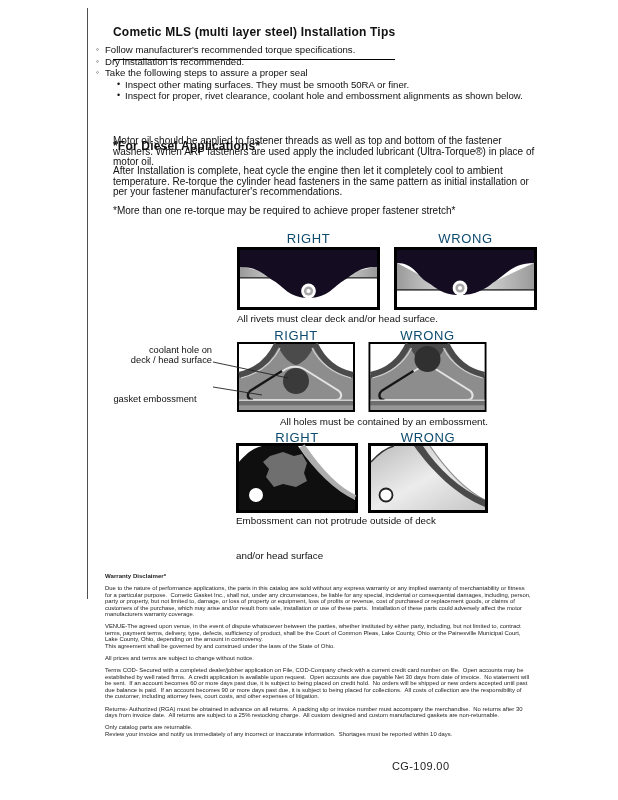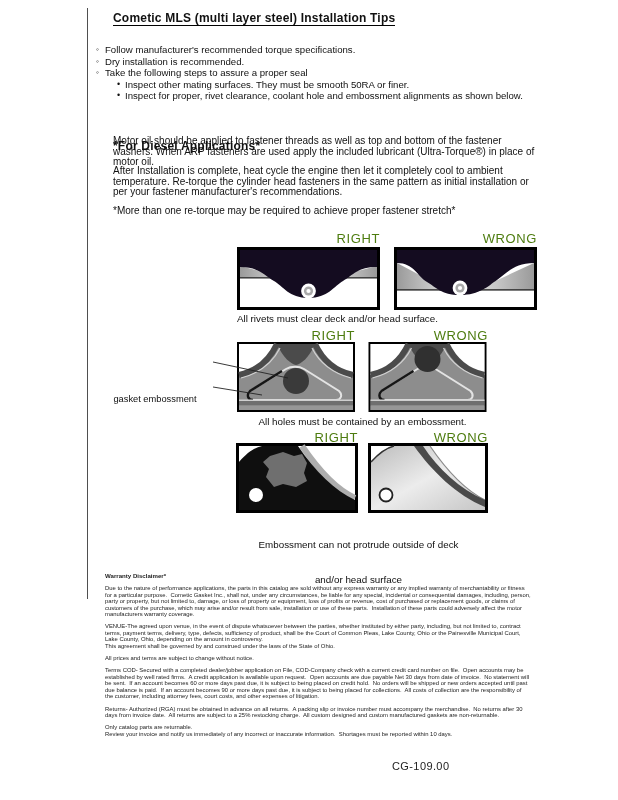--- a/index.html
+++ b/index.html
@@ -1,50 +1,50 @@
 <!DOCTYPE html>
 <html><head>
 <meta charset="utf-8">
 <style>
   html,body{margin:0;padding:0;background:#ffffff;}
   .page{position:relative;width:618px;height:800px;background:#ffffff;overflow:hidden;
         font-family:"Liberation Sans","DejaVu Sans",sans-serif;color:#111;}
   .abs{position:absolute;}
   .vrule{left:87px;top:8px;width:1px;height:591px;background:#4f4f4f;}
-  .title{left:113px;top:11px;font-size:12px;font-weight:bold;letter-spacing:.2px;
-         border-bottom:1.6px solid #000;padding-bottom:0;white-space:nowrap;text-align:center;}
+  .title{left:113px;top:25px;font-size:12px;font-weight:bold;letter-spacing:.2px;
+         border-bottom:1.6px solid #000;padding-bottom:20px;white-space:nowrap;text-align:center;}
   .tips{left:96px;top:44px;width:452px;font-size:9.6px;line-height:11.5px;}
   .brow{display:flex;}
   .bm{width:9px;flex:none;font-size:8.5px;}
   .sub{margin-left:21px;}
   .bm2{width:8px;flex:none;font-size:9px;}
   .dheading{left:113px;top:116px;font-size:12px;font-weight:bold;letter-spacing:.2px;margin-top:23px;}
   .para{position:absolute;font-size:10px;line-height:10.6px;width:422px;white-space:pre-wrap;}
   #p1{left:113px;top:136px;}
   #p2{left:113px;top:166px;}
   #p3{left:113px;top:206px;width:430px;}
-  .dlabel{position:absolute;font-size:13px;letter-spacing:.6px;text-align:right;color:#4d7c0f;}
+  .dlabel{position:absolute;font-size:13px;letter-spacing:.6px;text-align:center;color:#0c4a6e;}
   #r1-rlabel{left:237px;top:231px;width:143px;}
   #r1-wlabel{left:394px;top:231px;width:143px;}
   #r2-rlabel{left:237px;top:328px;width:118px;}
   #r2-wlabel{left:367px;top:328px;width:121px;}
   #r3-rlabel{left:236px;top:430px;width:122px;}
   #r3-wlabel{left:368px;top:430px;width:120px;}
   .panel{position:absolute;}
   .panel svg{display:block;width:100%;height:100%;}
   #r1-right{left:237px;top:247px;width:143px;height:63px;}
   #r1-wrong{left:394px;top:247px;width:143px;height:63px;}
   #r2-right{left:237px;top:342px;width:118px;height:70px;}
   #r2-wrong{left:367px;top:342px;width:121px;height:70px;}
   #r3-right{left:236px;top:443px;width:122px;height:70px;}
   #r3-wrong{left:368px;top:443px;width:120px;height:70px;}
   .caption{position:absolute;font-size:9.8px;color:#0f0f0f;white-space:pre-wrap;line-height:11.5px;}
   #r1-caption{left:237px;top:313px;}
-  #r2-caption{left:237px;top:416px;width:251px;text-align:center;}
-  #r3-caption{left:236px;top:516px;width:245px;text-align:center;}
+  #r2-caption{left:237px;top:416px;width:251px;text-align:right;}
+  #r3-caption{left:236px;top:492px;width:245px;}
   .sidelabel{position:absolute;font-size:9.3px;line-height:10.3px;text-align:right;color:#0f0f0f;}
   #lbl-coolant{left:98px;top:345px;width:114px;}
   #lbl-gasket{left:98px;top:394px;width:114px;text-align:center;}
   #pointers{position:absolute;left:0;top:0;width:618px;height:800px;pointer-events:none;}
   .legal{left:105px;top:573px;width:426px;font-size:5.9px;line-height:6.4px;color:#1c1c1c;}
   .legal .lh{font-weight:bold;font-size:6.1px;margin:0 0 6px;}
   .legal p{margin:0 0 6px;white-space:pre-wrap;}
   .legal p.tight{margin-bottom:0;}
   .pcode{left:392px;top:760px;font-size:11px;letter-spacing:.4px;color:#222;}
 </style>
@@ -124,20 +124,24 @@
       <circle cx="66" cy="41" r="4.6" fill="#a9a9a9"></circle>
       <circle cx="66" cy="41" r="2.1" fill="#ffffff"></circle>
     </svg>
   </div>
 
   <div class="caption" id="r1-caption">All rivets must clear deck and/or head surface.</div>
 
   <div class="dlabel" id="r2-rlabel">RIGHT</div>
   <div class="dlabel" id="r2-wlabel">WRONG</div>
 
+  <div class="sidelabel" id="lbl-coolant">
+    <div>coolant hole on</div>
+    <div>deck / head surface</div>
+  </div>
   <div class="sidelabel" id="lbl-gasket">gasket embossment</div>
 
   <div class="panel" id="r2-right">
     <svg viewBox="0 0 118 70">
       <rect width="118" height="70" fill="#000"></rect>
       <rect x="2" y="2" width="114" height="66" fill="#8d8d8d"></rect>
       <path d="M2,2 H40 C33,17 21,29 2,33 Z" fill="#ffffff"></path>
       <path d="M78,2 H116 V33 C97,29 85,17 78,2 Z" fill="#ffffff"></path>
       <path d="M40,2 C33,17 21,29 2,33" stroke="#4b4b4b" stroke-width="6" fill="none"></path>
       <path d="M78,2 C85,17 97,29 116,33" stroke="#4b4b4b" stroke-width="6" fill="none"></path>

